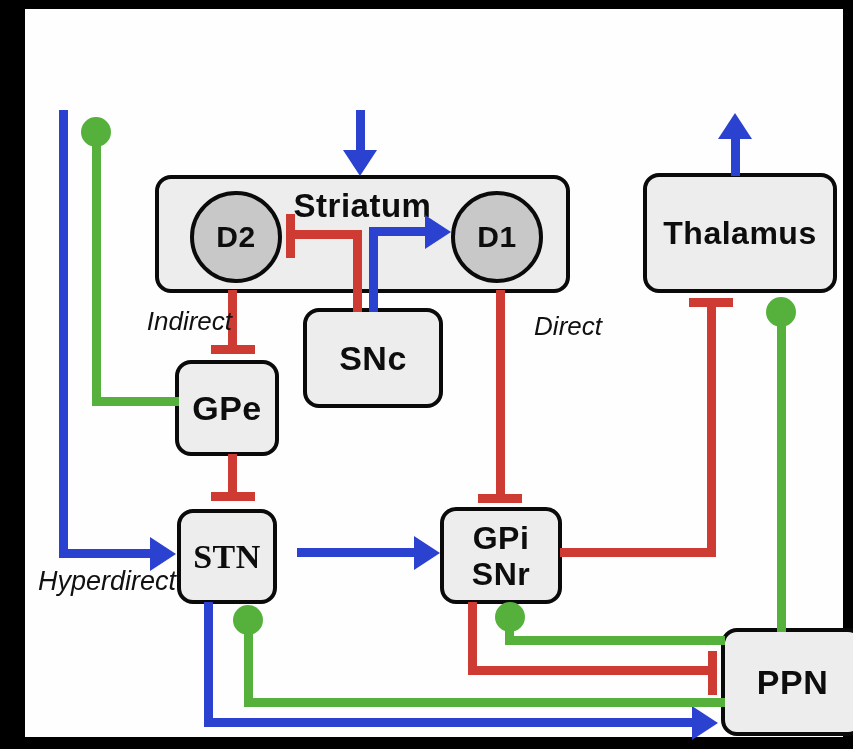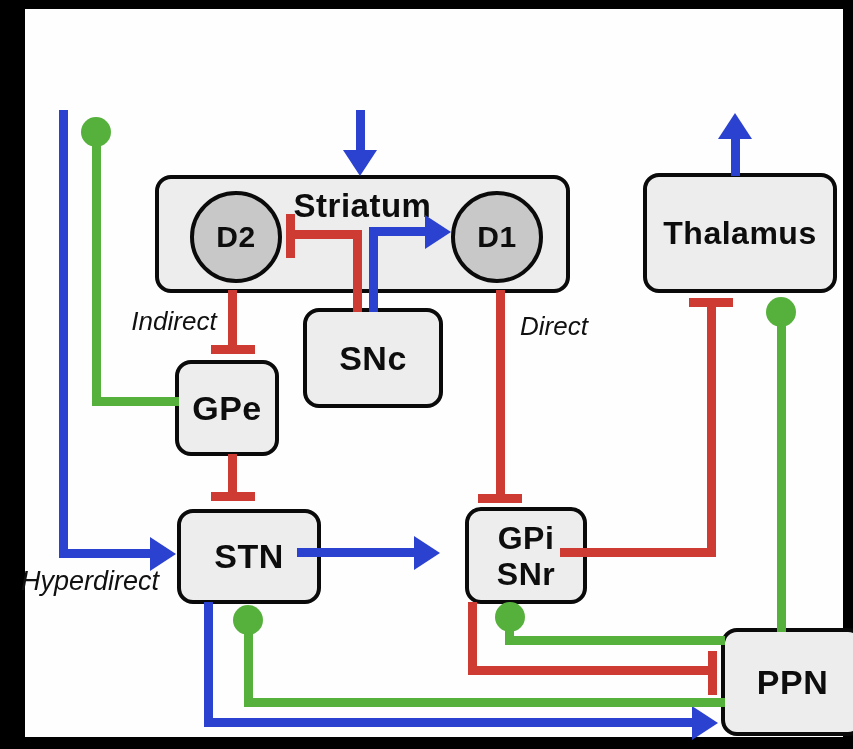--- a/index.html
+++ b/index.html
@@ -22,22 +22,22 @@
     display:flex;align-items:center;justify-content:center;font-weight:bold;color:#0d0d0d;
   }
   .seg{position:absolute;}
   .b{background:var(--excitatory-blue);}
   .r{background:var(--inhibitory-red);}
   .g{background:var(--modulatory-green);}
   .arrow-down{position:absolute;width:0;height:0;border-left:17px solid transparent;border-right:17px solid transparent;border-top:26px solid var(--excitatory-blue);}
   .arrow-up{position:absolute;width:0;height:0;border-left:17px solid transparent;border-right:17px solid transparent;border-bottom:26px solid var(--excitatory-blue);}
   .arrow-right{position:absolute;width:0;height:0;border-top:17px solid transparent;border-bottom:17px solid transparent;border-left:26px solid var(--excitatory-blue);}
   .ball{position:absolute;width:30px;height:30px;border-radius:50%;background:var(--modulatory-green);}
-  .plabel{position:absolute;font-style:italic;color:#111;text-align:center;font-size:26px;}
-  .two-line{flex-direction:column;line-height:36px;margin-left:25px;}
+  .plabel{position:absolute;font-style:italic;color:#111;text-align:right;font-size:26px;}
+  .two-line{flex-direction:column;line-height:36px;}
 </style>
 </head>
 <body>
 
 <div id="figure" style="--excitatory-blue: #2b41d0; --inhibitory-red: #ce3b32; --modulatory-green: #55b13b; --node-fill: #ededed; --node-border: #0a0a0a; --circle-fill: #c8c8c8; --canvas: #fefefe; --frame: #000000;">
   <div class="canvas"></div>
 
 
   <div class="node" style="left:155px;top:175px;width:415px;height:118px;">
     <span style="position:absolute;left:0;right:0;top:8px;text-align:center;font-size:33px;">Striatum</span>
@@ -54,21 +54,21 @@
   </div>
 
   <div class="node" style="left:303px;top:308px;width:140px;height:100px;font-size:34px;">
     <span>SNc</span>
   </div>
 
   <div class="node" style="left:175px;top:360px;width:104px;height:96px;font-size:34px;">
     <span>GPe</span>
   </div>
 
-  <div class="node" style="left:177px;top:509px;width:144px;height:95px;font-size:34px;">
+  <div class="node" style="left:177px;top:509px;width:100px;height:95px;font-size:34px;font-family:Liberation Serif, serif;">
     <span>STN</span>
   </div>
 
   <div class="node two-line" style="left:440px;top:507px;width:122px;height:97px;font-size:32px;">
     <span>GPi</span>
     <span>SNr</span>
   </div>
 
   <div class="node" style="left:721px;top:628px;width:143px;height:108px;font-size:34px;">
     <span>PPN</span>

